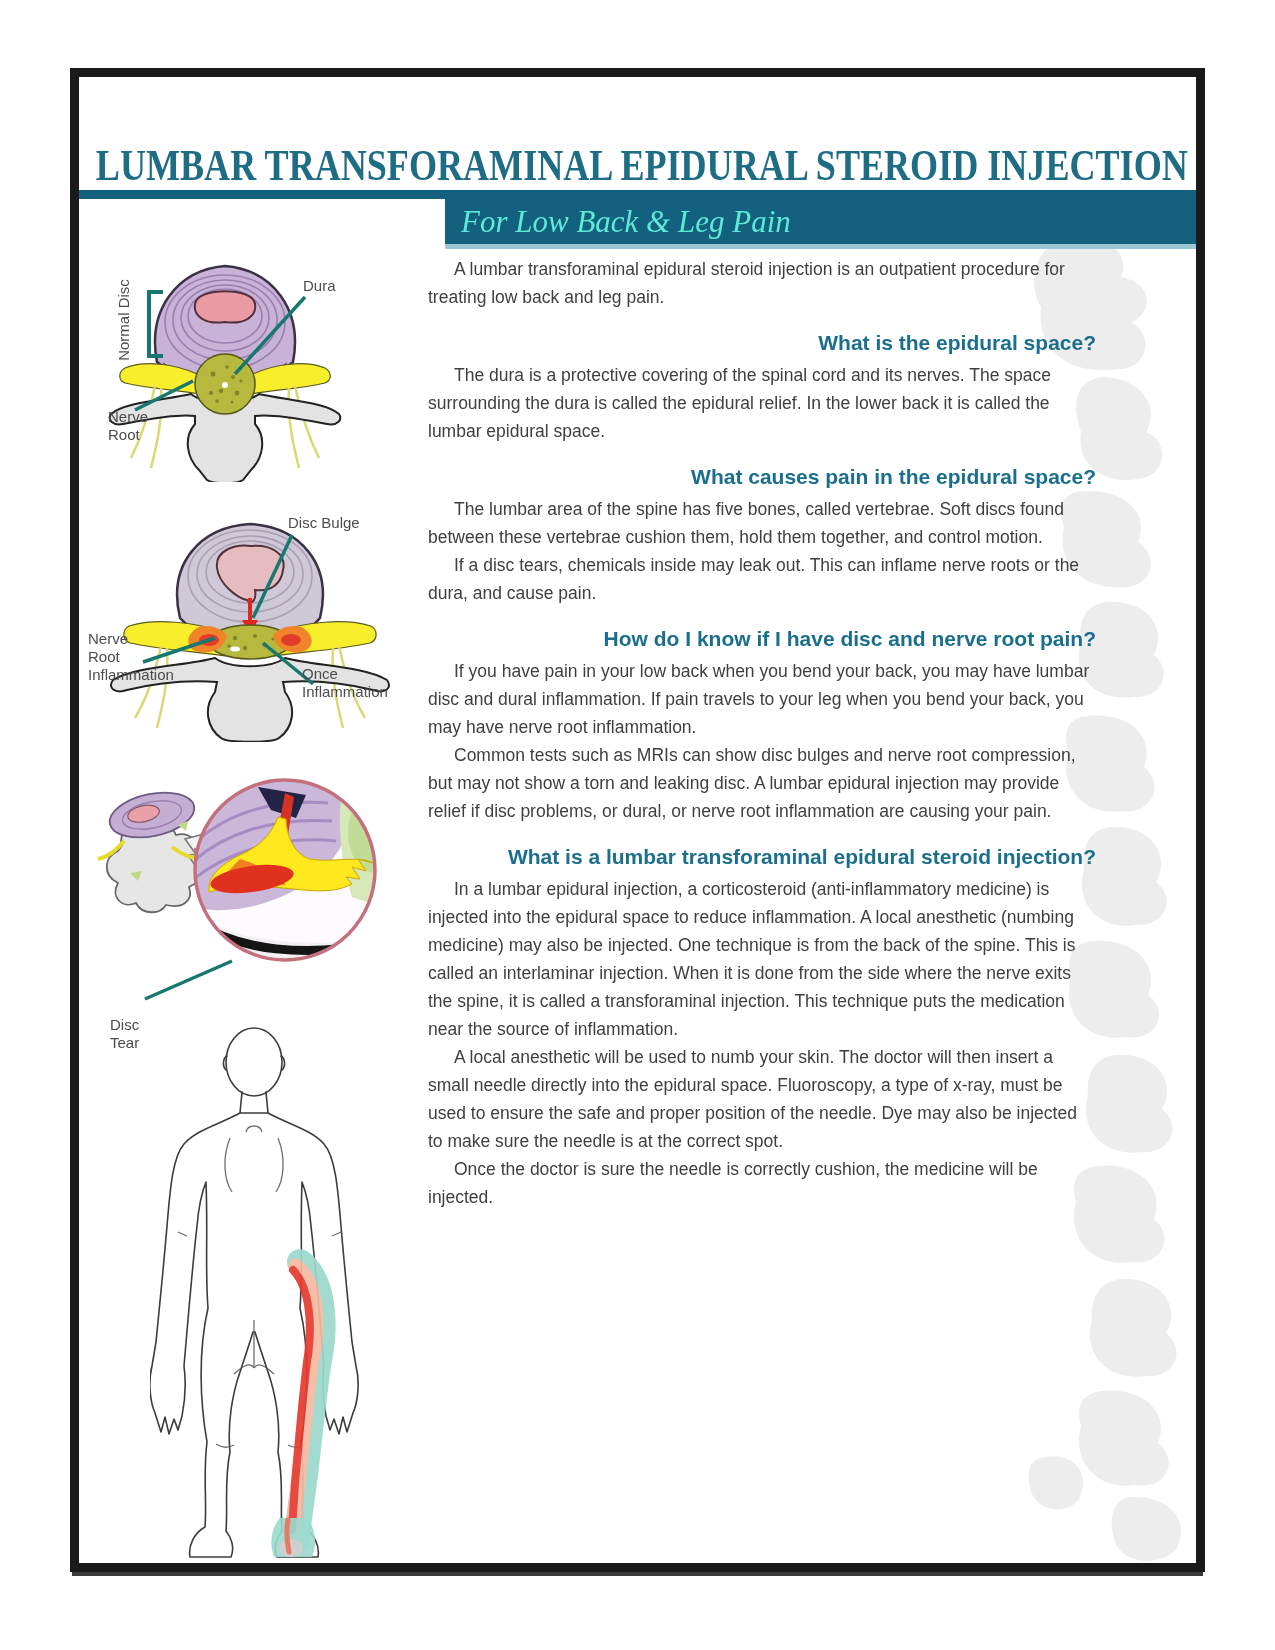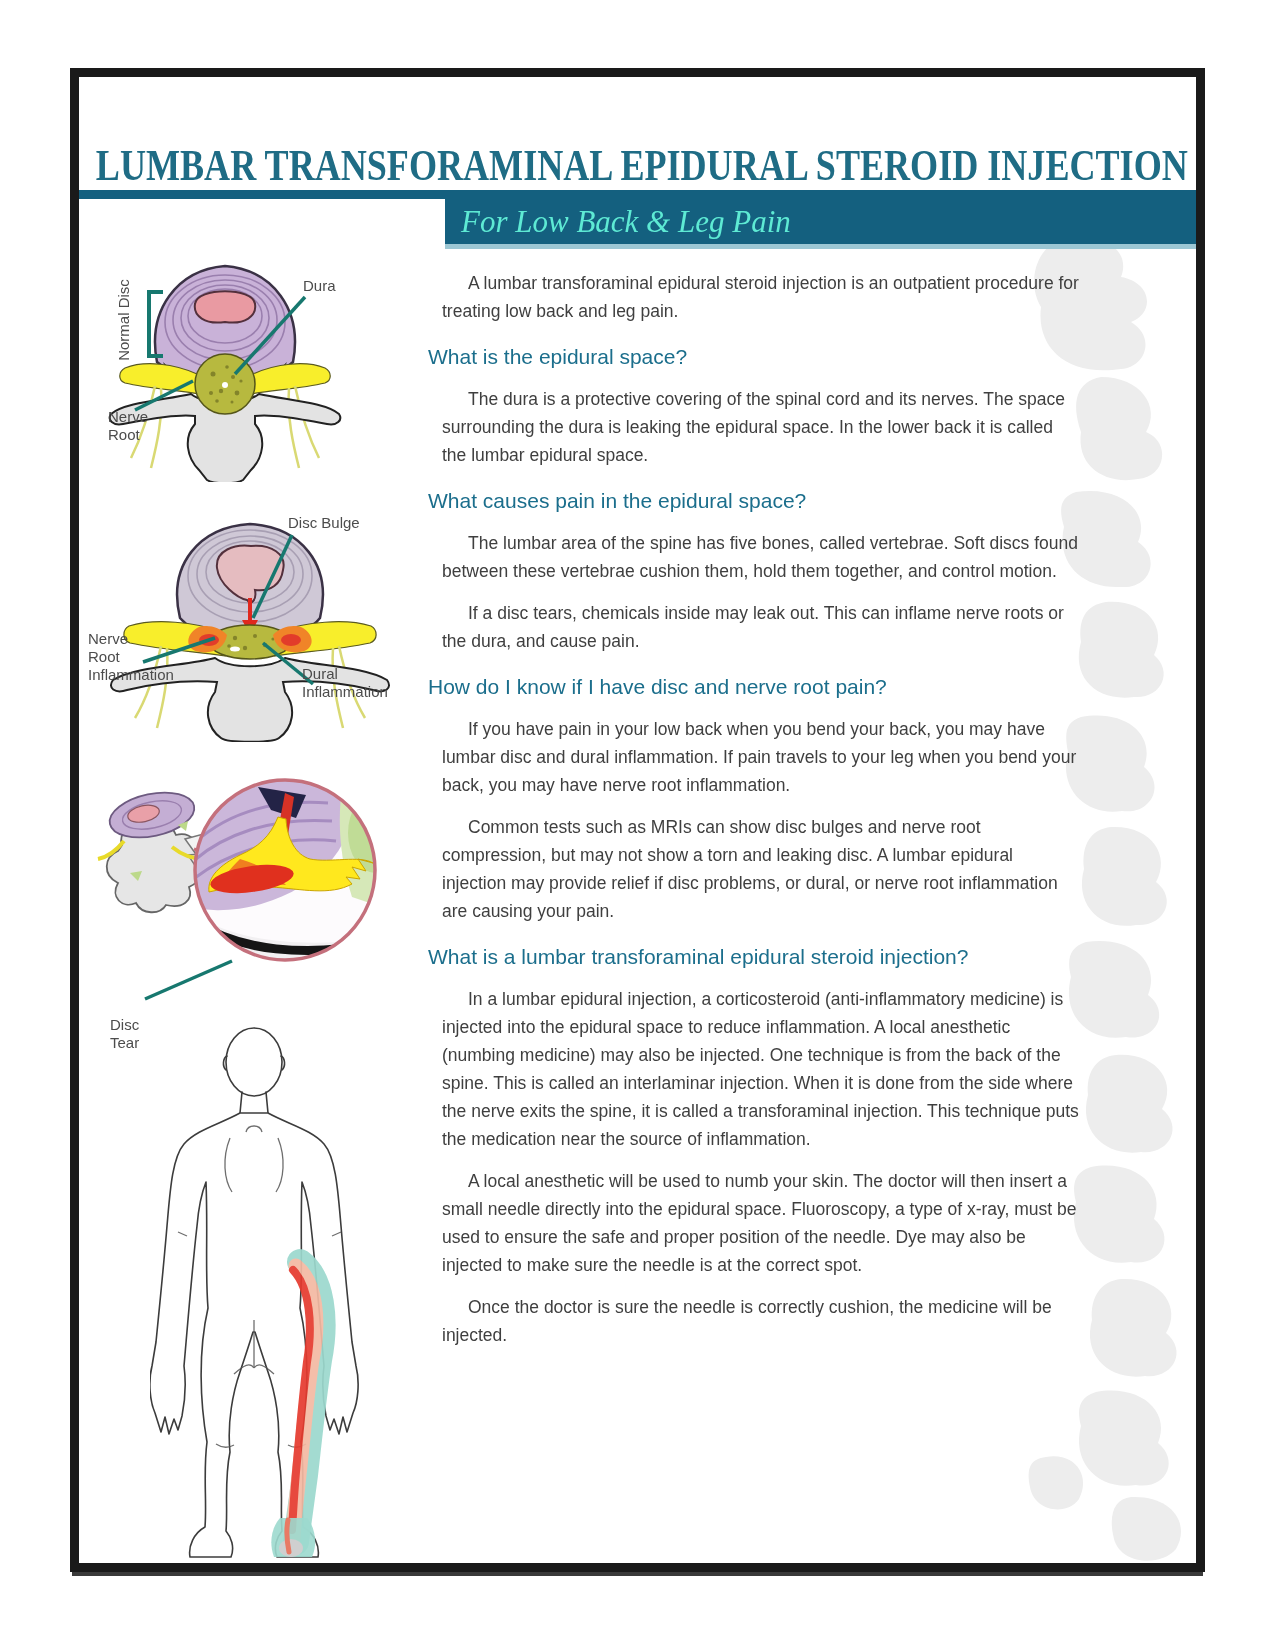--- a/index.html
+++ b/index.html
@@ -22,22 +22,22 @@
   .teal-strip{position:absolute;left:0;right:0;top:113px;height:9px;background:#14607f;z-index:2;}
   .subtitle-bar{position:absolute;left:366px;right:0;top:122px;height:45px;background:#14607f;z-index:2;
                 display:flex;align-items:center;}
   .subtitle-bar span{font-family:"Liberation Serif",serif;font-style:italic;font-size:31px;
                      color:#5eead4;padding-left:16px;white-space:nowrap;}
   .subtitle-underline{position:absolute;left:366px;right:0;top:167px;height:5px;background:#9cc7d4;z-index:2;}
 
   
   .text-col{position:absolute;left:349px;top:178px;width:668px;z-index:1;color:#3f3f3f;
             font-size:17.5px;line-height:28px;}
-  .text-col p{margin:14px;text-indent:26px;}
-  .text-col h2{margin:18px 0 4px 0;font-size:21px;line-height:28px;color:#1b6e8c;font-weight:400;}
+  .text-col p{margin:0;text-indent:26px;}
+  .text-col h2{margin:18px 0 4px 0;font-size:21px;line-height:28px;color:#1b6e8c;font-weight:700;text-align:right;}
   .section.first p{text-indent:26px;}
 
   
   .illu{position:absolute;z-index:1;}
   .illu-label{position:absolute;z-index:3;color:#4c4c4c;font-size:15px;line-height:18px;}
   .rot-label{display:flex;align-items:center;justify-content:center;text-align:center;
              transform:rotate(-90deg);}
   .bracket{position:absolute;z-index:3;width:12px;height:60px;
            border-left:4px solid #17786f;border-top:4px solid #17786f;border-bottom:4px solid #17786f;}
 </style>
@@ -143,21 +143,21 @@
         <path d="M112,116 C100,123 100,138 115,140 C128,142 140,136 142,123 C134,114 120,112 112,116 Z" fill="#f08428"></path>
         <ellipse cx="124" cy="128" rx="10" ry="6" fill="#e23c2a"></ellipse>
         <path d="M218,116 C230,123 230,138 215,140 C202,142 190,136 188,123 C196,114 210,112 218,116 Z" fill="#f08428"></path>
         <ellipse cx="206" cy="128" rx="10" ry="6" fill="#e23c2a"></ellipse>
         <line x1="207" y1="23" x2="168" y2="106" stroke="#17786f" stroke-width="3.5"></line>
         <line x1="58" y1="150" x2="130" y2="126" stroke="#17786f" stroke-width="3.5"></line>
         <line x1="178" y1="131" x2="228" y2="172" stroke="#17786f" stroke-width="3.5"></line>
       </svg>
       <div class="illu-label" style="left:209px;top:437px;white-space:nowrap;">Disc Bulge</div>
       <div class="illu-label" style="left:9px;top:553px;width:60px;">Nerve Root Inflammation</div>
-      <div class="illu-label" style="left:223px;top:588px;width:80px;">Dural Inflammation</div>
+      <div class="illu-label" style="left:223px;top:588px;width:80px;">Once Inflammation</div>
 
       <svg class="illu" style="left:11px;top:678px;" width="300" height="270" viewBox="0 0 300 270">
         <defs>
             <clipPath id="magclip">
               <circle cx="195" cy="115" r="90"></circle>
             </clipPath>
           </defs>
 
         <g>
           <path d="M28,96 C14,102 12,120 28,128 C20,142 32,154 46,148 C52,160 70,160 76,150 C92,154 104,146 99,132 C112,126 118,114 108,104 C112,88 100,76 86,80 C80,64 60,62 54,74 C40,68 28,78 32,90 Z" fill="#e6e6e6" stroke="#666" stroke-width="1.8"></path>
@@ -235,21 +235,21 @@
         <ellipse cx="141" cy="528" rx="12" ry="9" fill="#cfcfcf"></ellipse>
         <path d="M138,500 C136,510 137,522 139,532" stroke="#e87a64" stroke-width="5" fill="none" stroke-linecap="round"></path>
       </svg>
 
       <div class="text-col">
         <div class="section first">
           <p>A lumbar transforaminal epidural steroid injection is an outpatient procedure for treating low back and leg pain.</p>
         </div>
         <div class="section">
           <h2>What is the epidural space?</h2>
-          <p>The dura is a protective covering of the spinal cord and its nerves. The space surrounding the dura is leaking the epidural space. In the lower back it is called the lumbar epidural space.</p>
+          <p>The dura is a protective covering of the spinal cord and its nerves. The space surrounding the dura is called the epidural relief. In the lower back it is called the lumbar epidural space.</p>
         </div>
         <div class="section">
           <h2>What causes pain in the epidural space?</h2>
           <p>The lumbar area of the spine has five bones, called vertebrae. Soft discs found between these vertebrae cushion them, hold them together, and control motion.</p>
           <p>If a disc tears, chemicals inside may leak out. This can inflame nerve roots or the dura, and cause pain.</p>
         </div>
         <div class="section">
           <h2>How do I know if I have disc and nerve root pain?</h2>
           <p>If you have pain in your low back when you bend your back, you may have lumbar disc and dural inflammation. If pain travels to your leg when you bend your back, you may have nerve root inflammation.</p>
           <p>Common tests such as MRIs can show disc bulges and nerve root compression, but may not show a torn and leaking disc. A lumbar epidural injection may provide relief if disc problems, or dural, or nerve root inflammation are causing your pain.</p>

